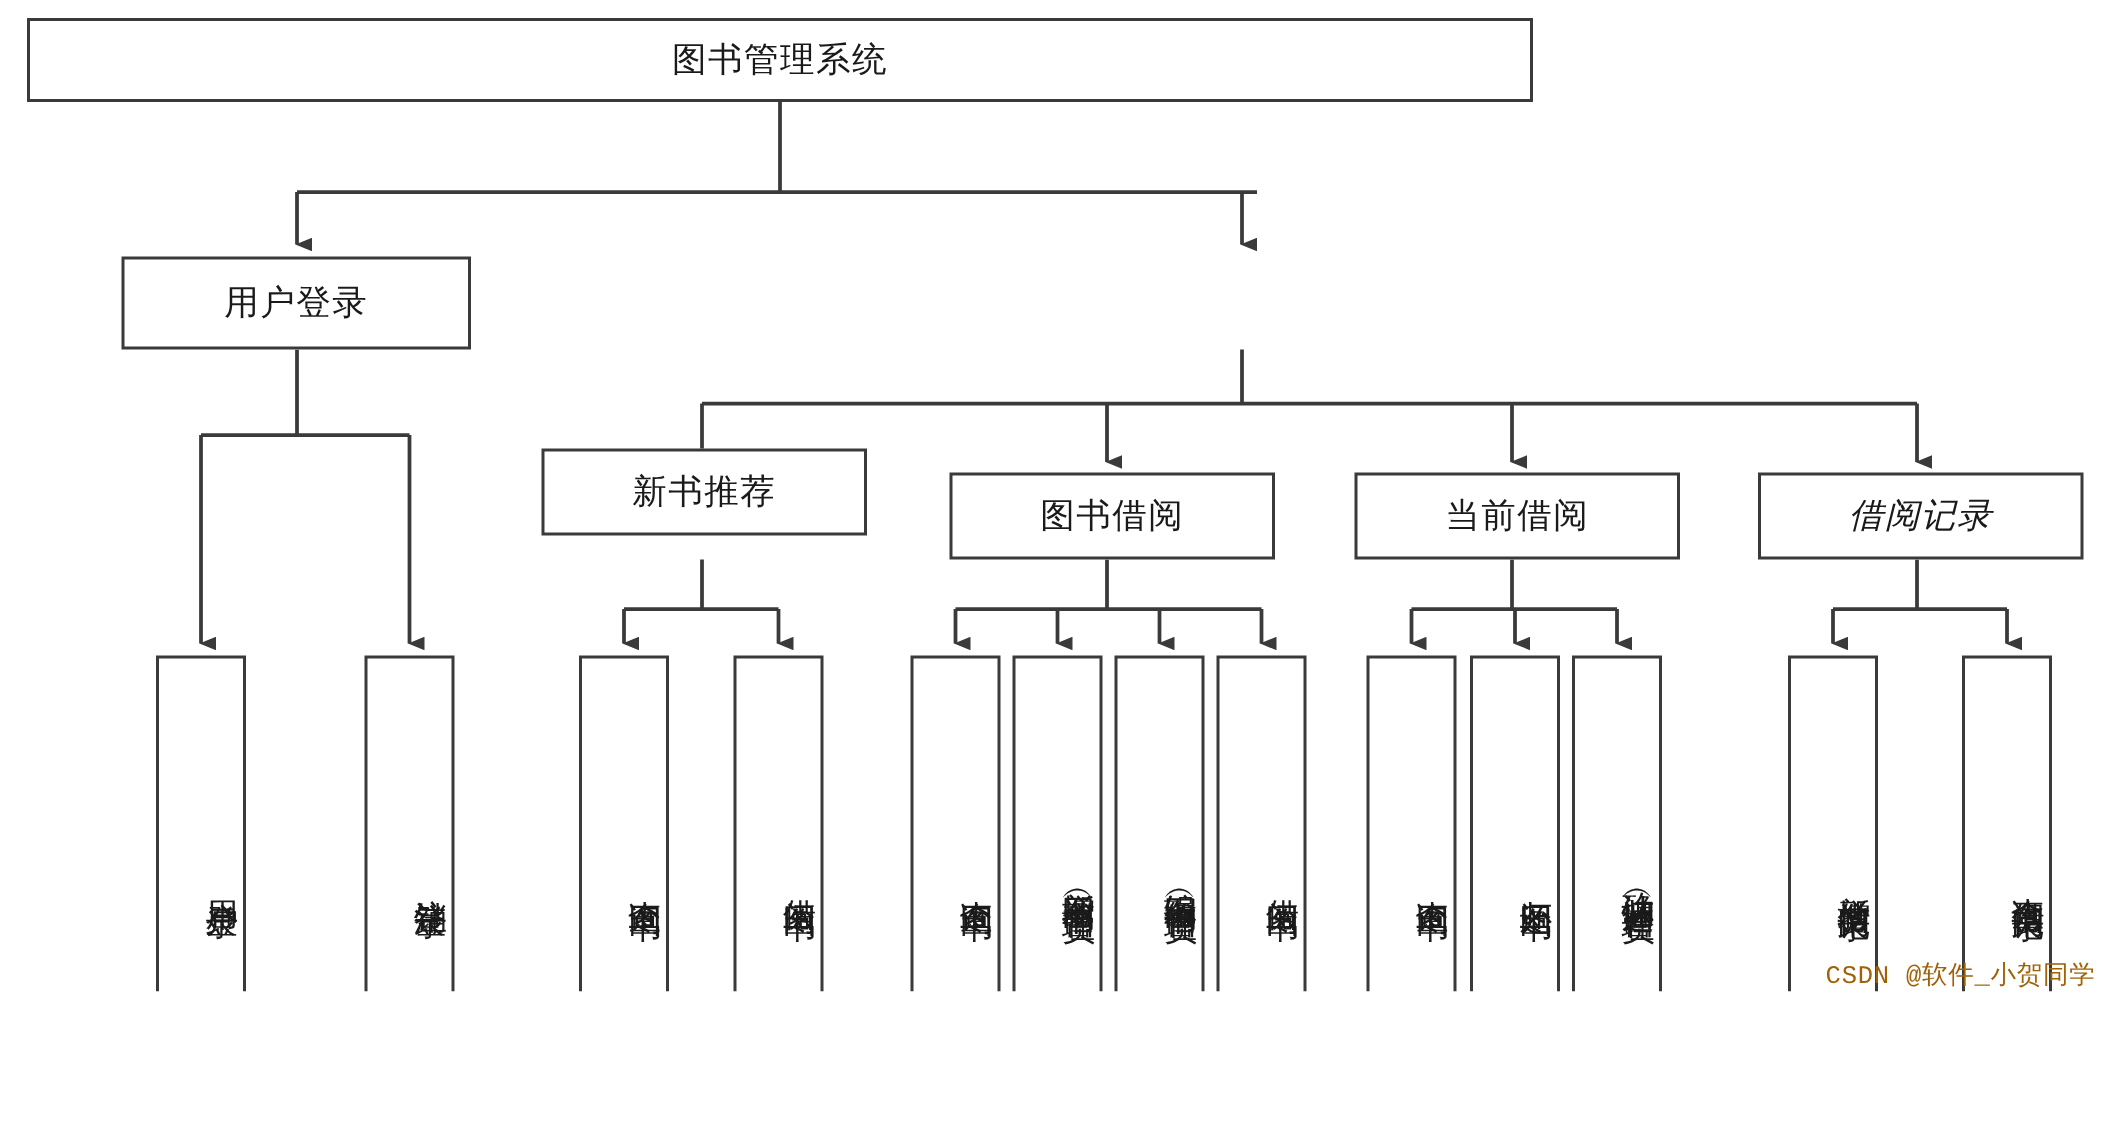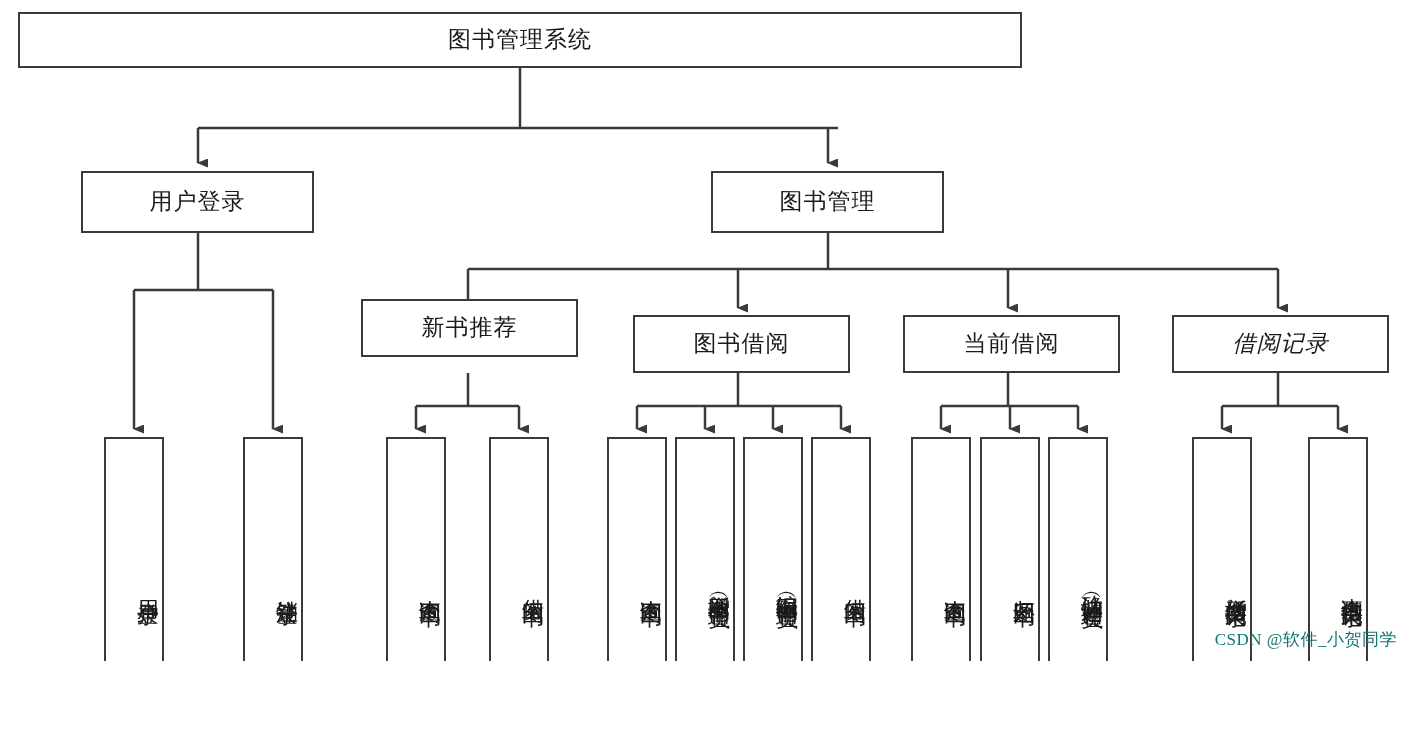--- a/index.html
+++ b/index.html
@@ -56,26 +56,26 @@
     text-orientation: upright;
     display: block;
     max-height: 100%;
   }
   .node-root {
     border-width: 2px;
   }
   #watermark {
     position: absolute;
     right: 8px;
-    bottom: 10px;
+    bottom: 0;
     font-size: 17px;
-    color: #0f766e;
+    color: #a16207;
     letter-spacing: 0.5px;
     white-space: nowrap;
-    font-family: Liberation Serif, serif;
+    font-family: Liberation Mono, monospace;
   }
 </style>
 </head>
 <body>
 
 <div id="diagram-root">
 
   <svg id="svg-connectors" viewBox="0 0 1405 747" xmlns="http://www.w3.org/2000/svg">
     <defs>
       <marker id="arrowhead" markerWidth="9" markerHeight="11" refX="4.5" refY="10" orient="auto" markerUnits="userSpaceOnUse">
@@ -126,23 +126,20 @@
     </g>
   </svg>
 
   <div class="node horiz node-root" style="left:18px; top:12px; width:1004px; height:56px;">
     <span class="label">图书管理系统</span>
   </div>
 
   <div class="node horiz" style="left:81px; top:171px; width:233px; height:62px;">
     <span class="label">用户登录</span>
   </div>
-  <div class="node horiz" style="left:711px; top:171px; width:233px; height:62px;">
-    <span class="label">图书管理</span>
-  </div>
 
   <div class="node horiz" style="left:361px; top:299px; width:217px; height:58px;">
     <span class="label">新书推荐</span>
   </div>
   <div class="node horiz" style="left:633px; top:315px; width:217px; height:58px;align-items:center;">
     <span class="label">图书借阅</span>
   </div>
   <div class="node horiz" style="left:903px; top:315px; width:217px; height:58px;">
     <span class="label">当前借阅</span>
   </div>

